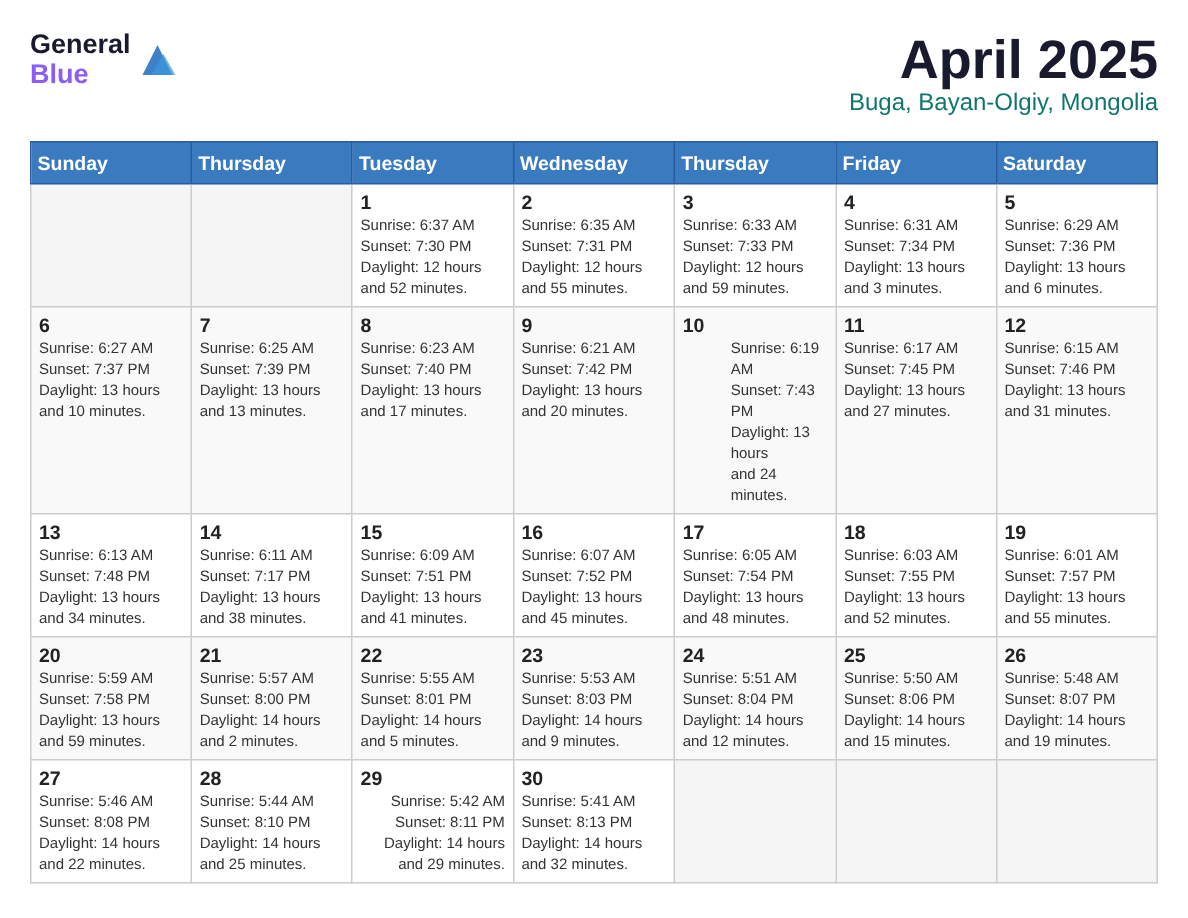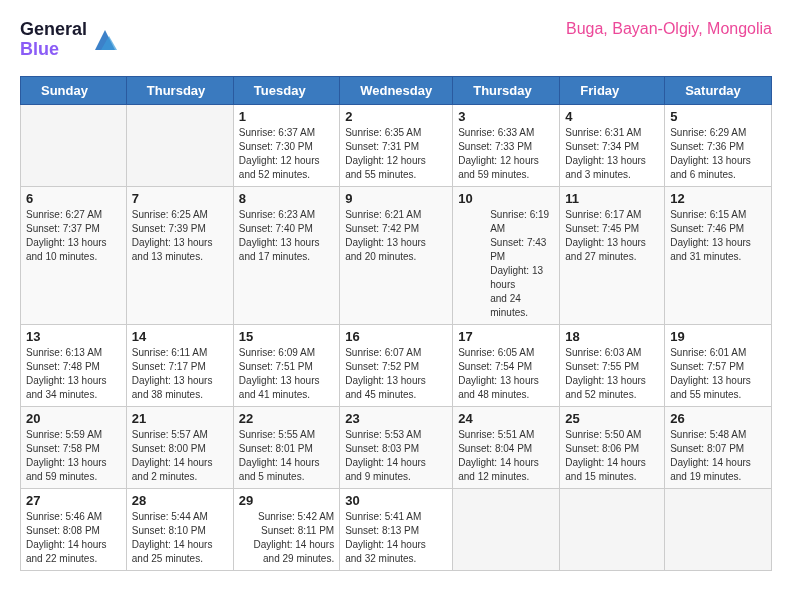--- a/index.html
+++ b/index.html
@@ -44,33 +44,33 @@
       text-align: right;
     }
     .month-year {
       font-size: 36px;
       font-weight: bold;
       color: #1a1a2e;
       line-height: 1.1;
     }
     .location {
       font-size: 16px;
-      color: #ec4899;
+      color: #0f766e;
     }
     .calendar {
       width: 100%;
       border-collapse: collapse;
       border: 1px solid #ccc;
     }
     .calendar th {
       background-color: #3a7abf;
       color: #fff;
       font-size: 13px;
       font-weight: bold;
-      padding: 6px 20px;
+      padding: 6px 4px;
       text-align: left;
       border: 1px solid #2a5a9f;
     }
     .calendar td {
       vertical-align: top;
       border: 1px solid #ccc;
       padding: 4px 5px;
       width: 108px;
       min-height: 80px;
       font-size: 10.5px;
@@ -104,20 +104,21 @@
     <div class="logo-text">
       <span class="logo-general">General</span>
       <span class="logo-blue">Blue</span>
     </div>
     <svg class="logo-icon" viewBox="0 0 28 28">
       <polygon points="4,24 14,4 24,24" fill="#1a6bbf" opacity="0.85"></polygon>
       <polygon points="10,24 18,10 26,24" fill="#3a9ad9" opacity="0.7"></polygon>
     </svg>
   </div>
   <div class="title-section">
+    <div class="month-year">April 2025</div>
     <div class="location">Buga, Bayan-Olgiy, Mongolia</div>
   </div>
 </div>
 
 <table class="calendar">
   <thead>
     <tr>
     <th>Sunday</th>
         <th>Thursday</th>
         <th>Tuesday</th>

